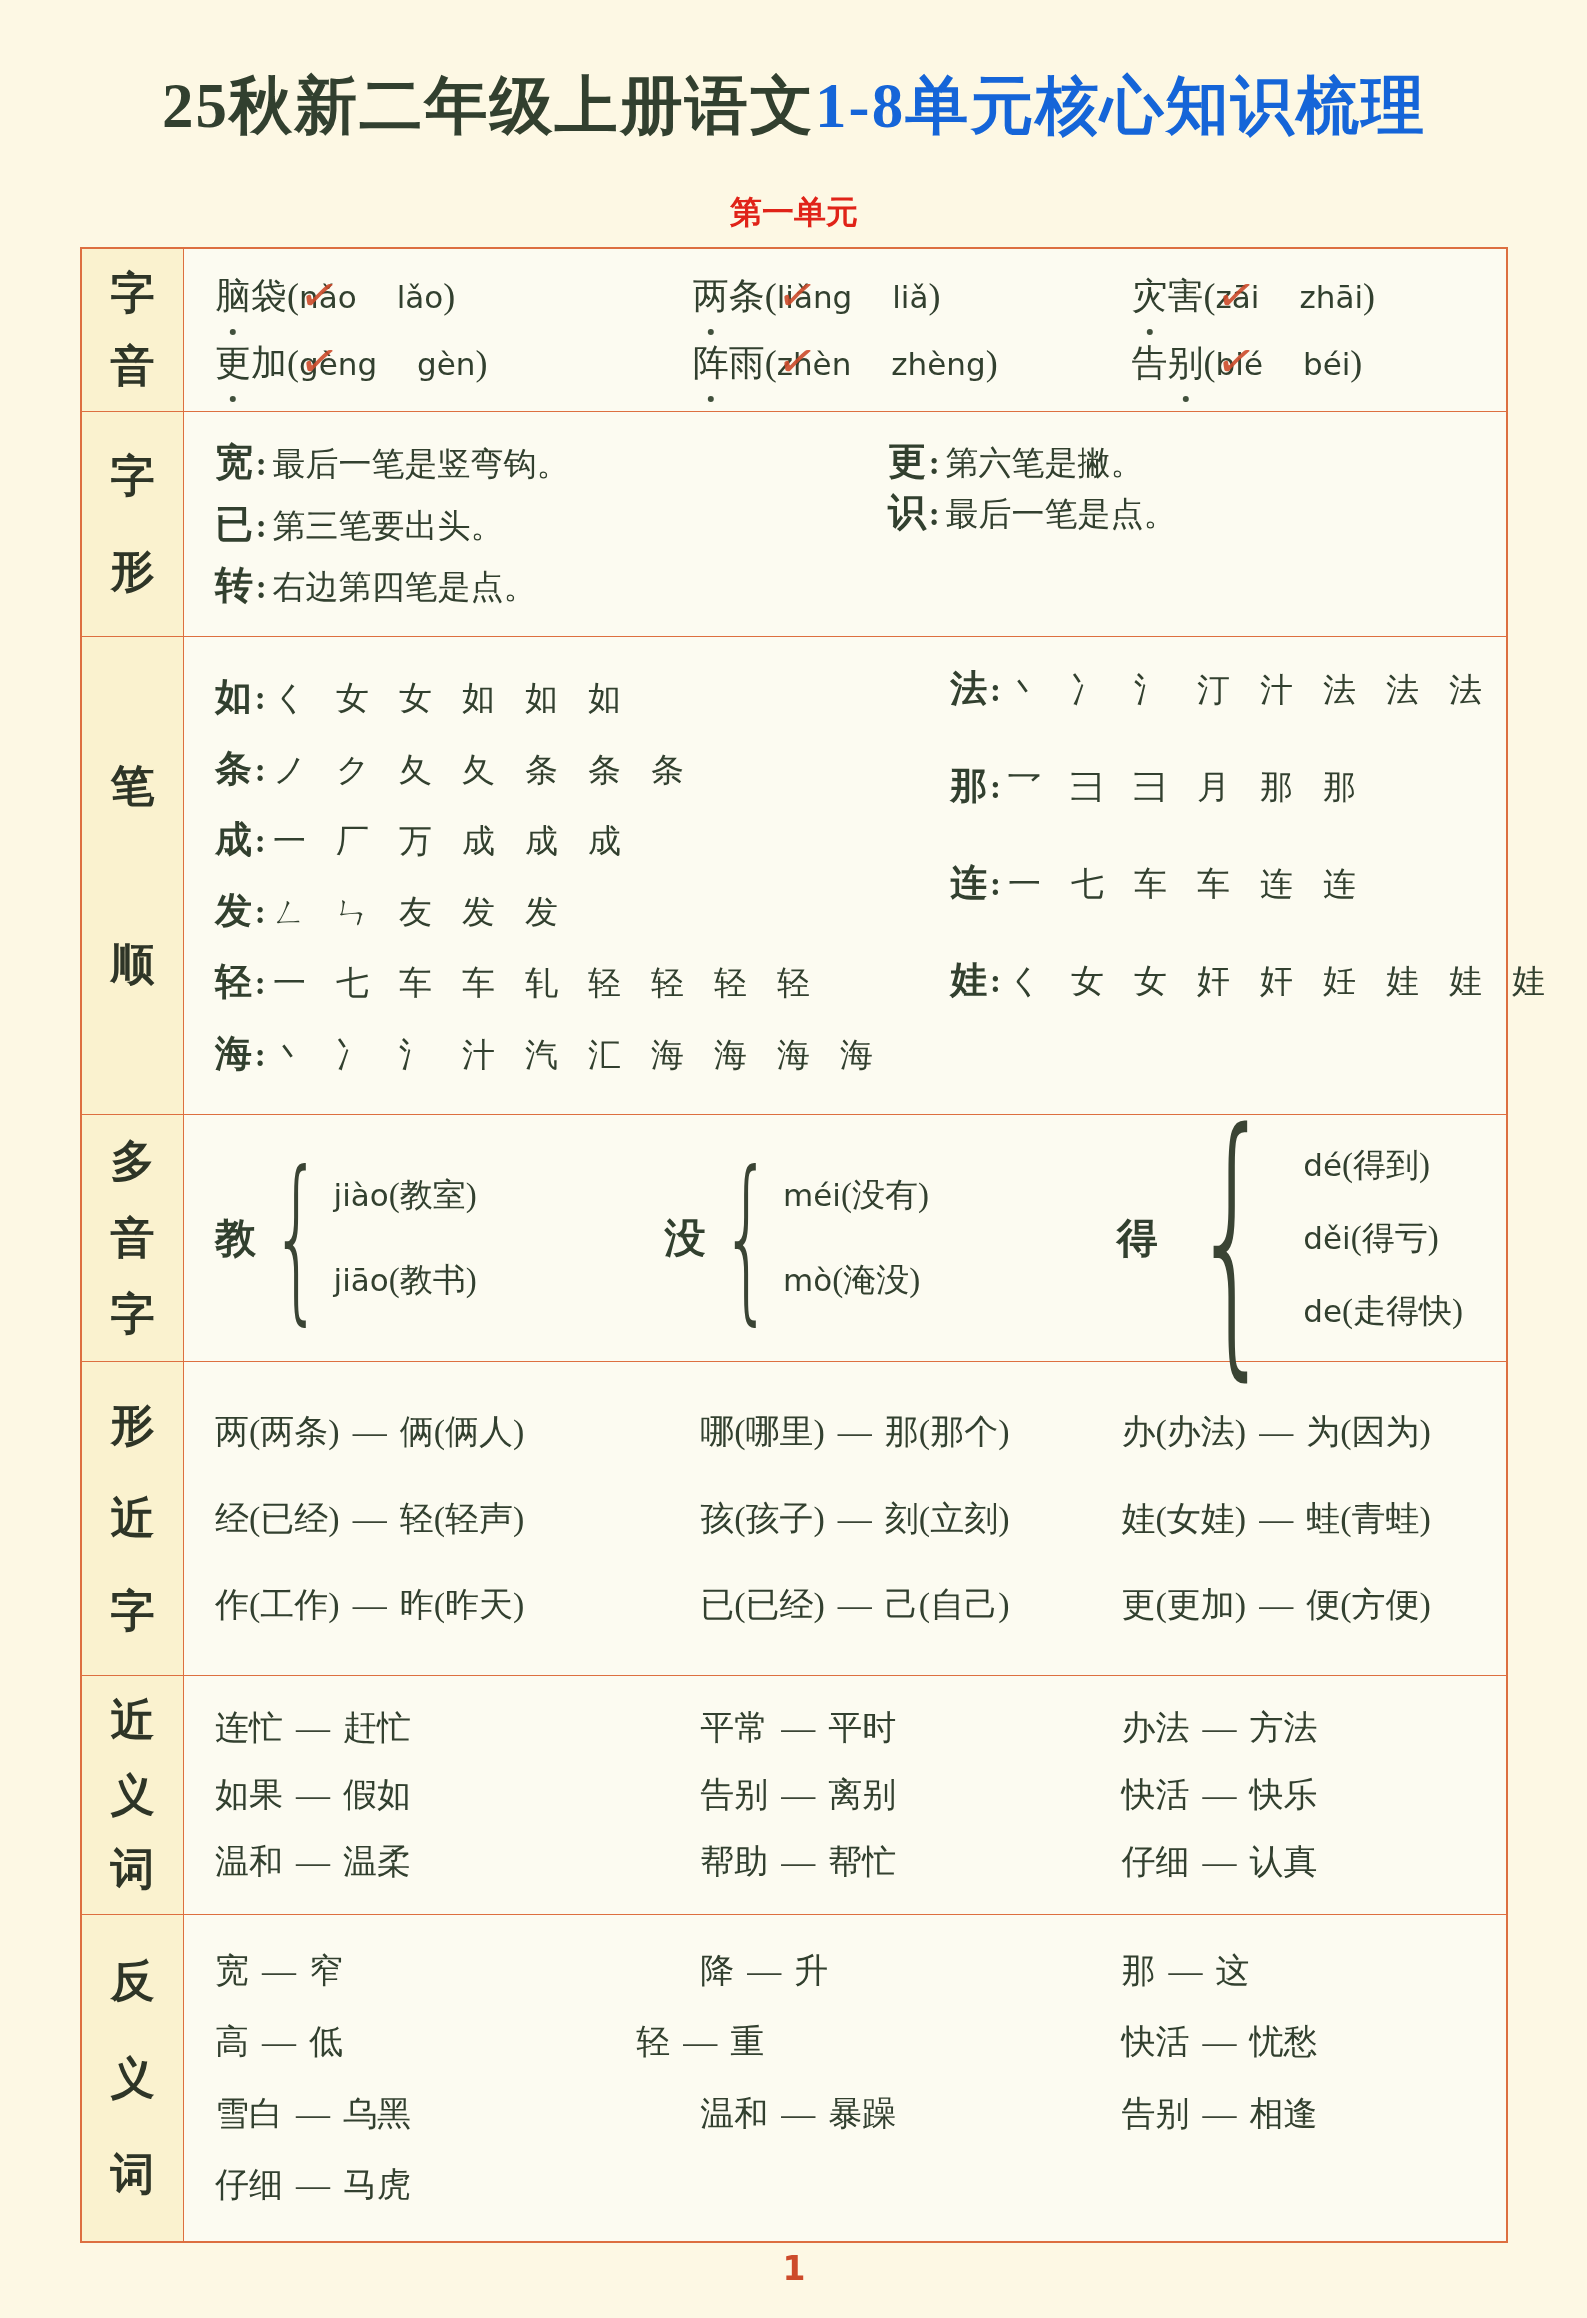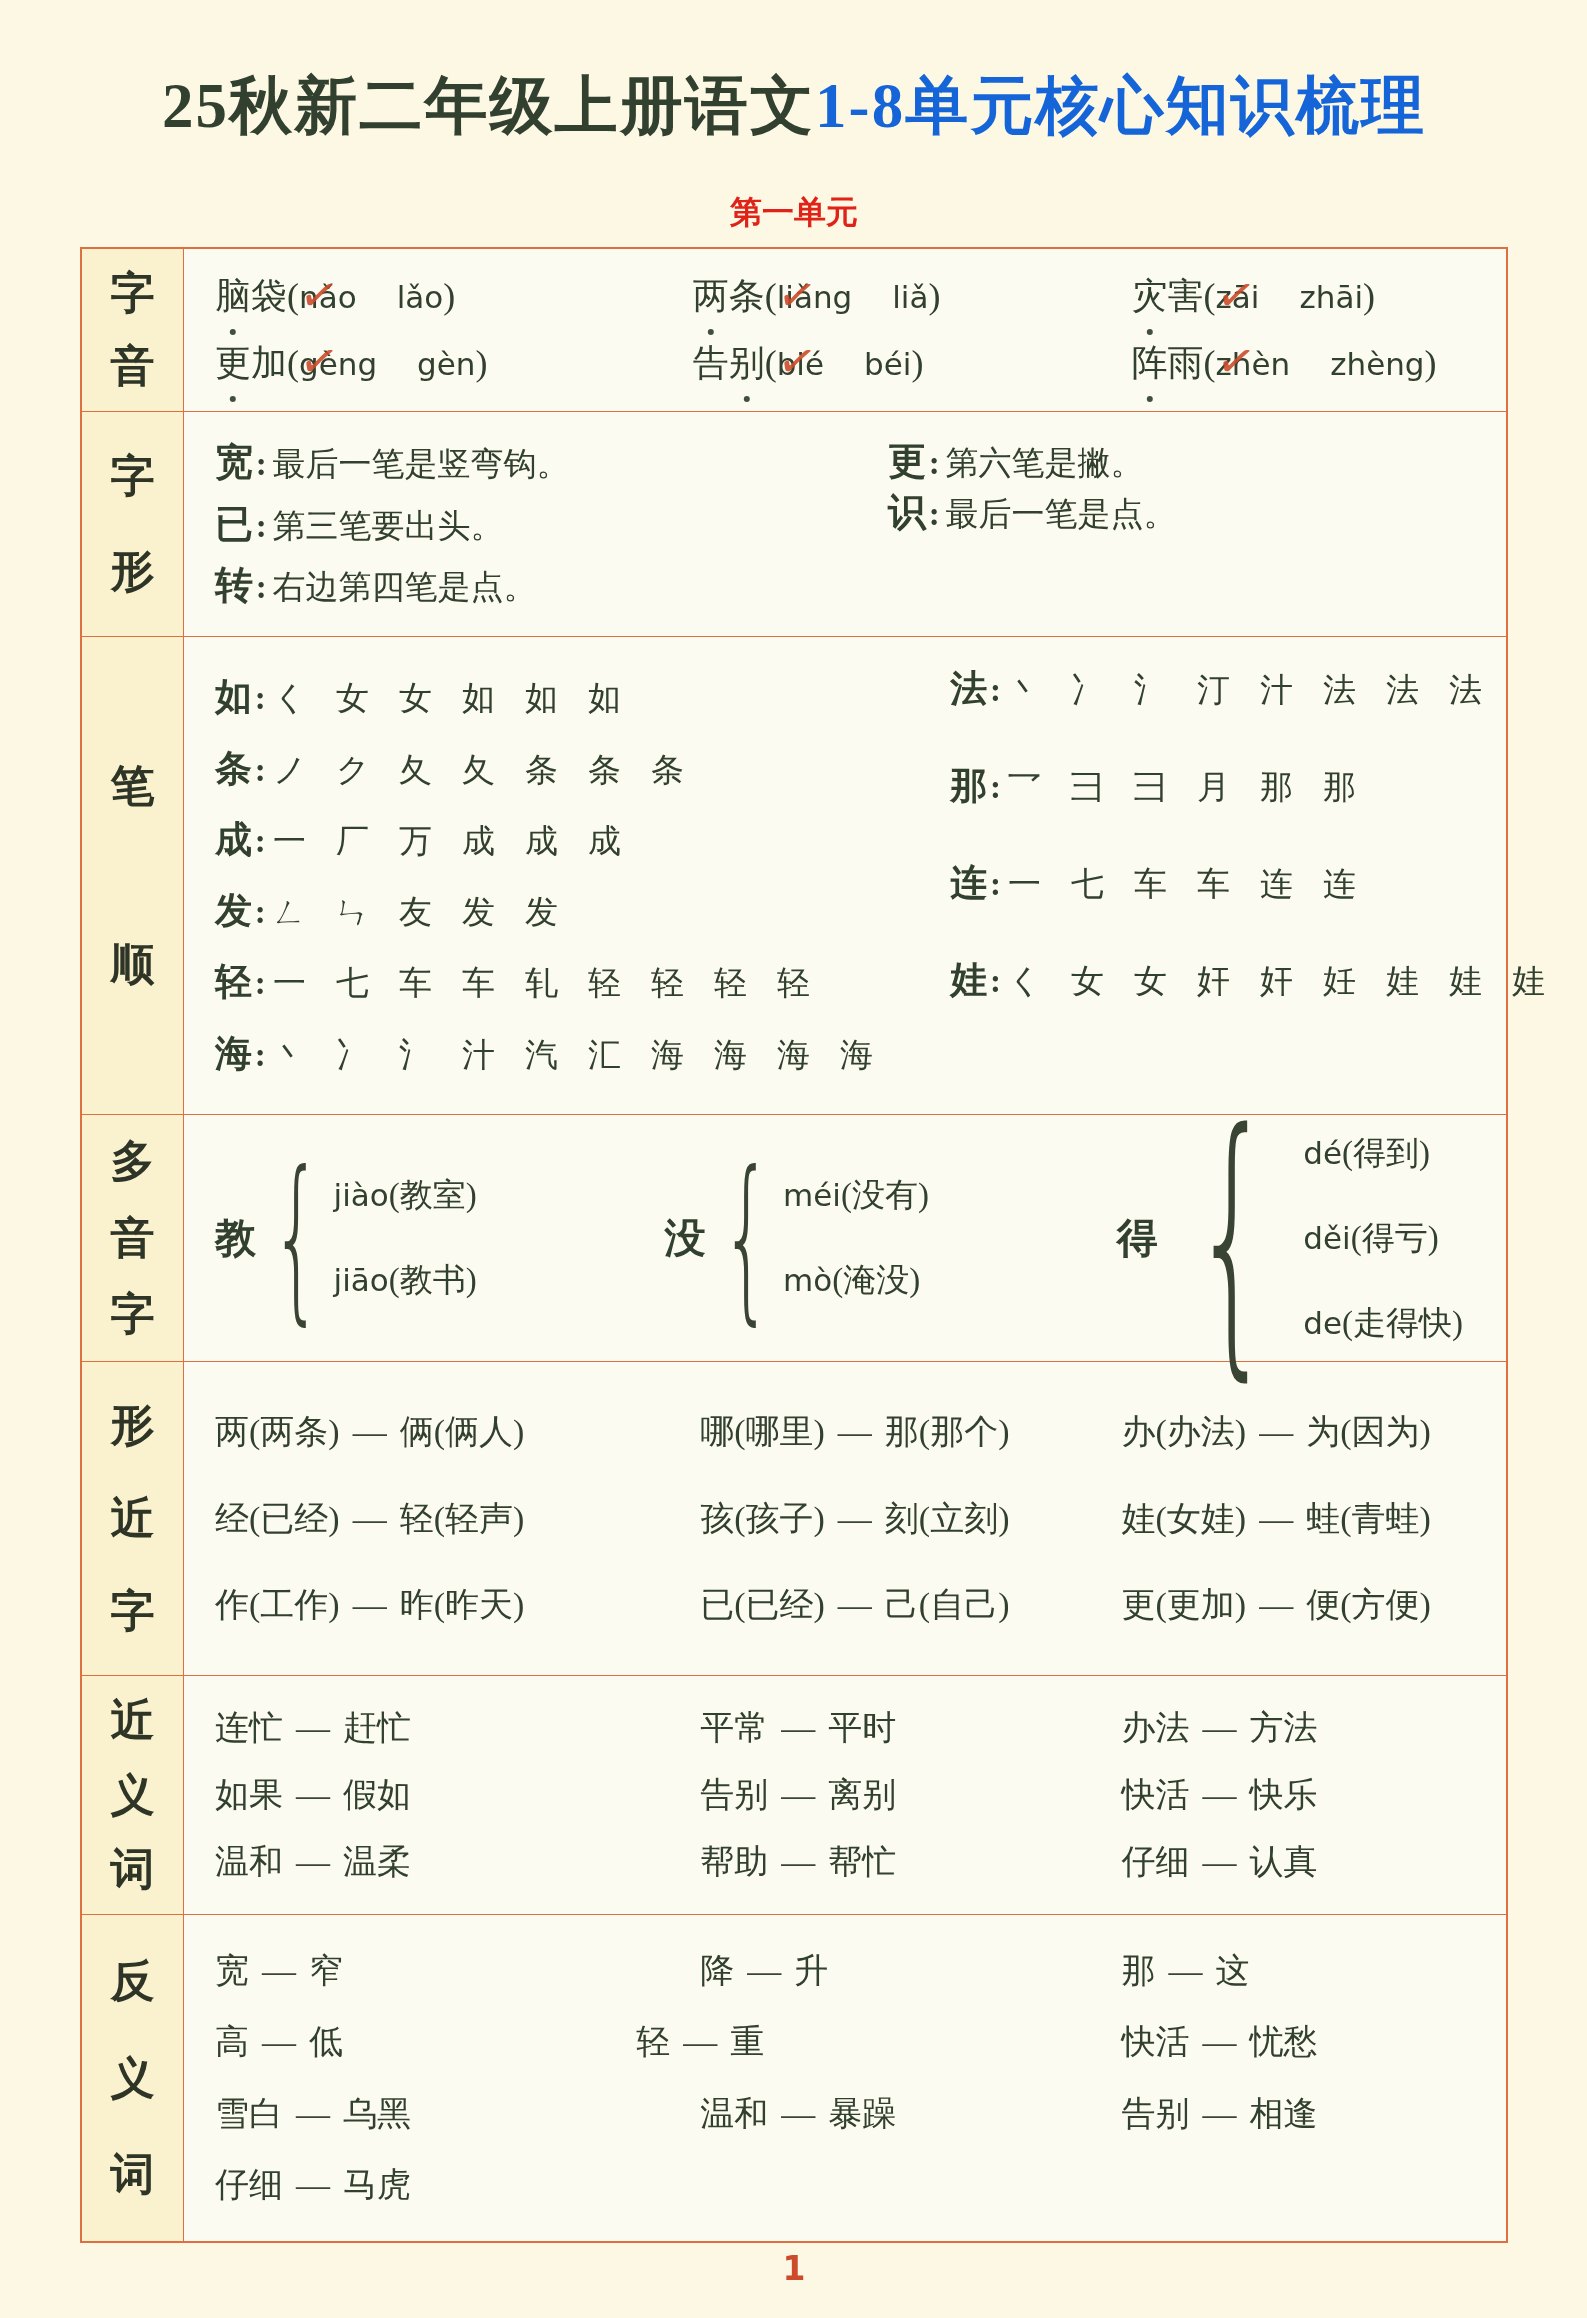--- a/index.html
+++ b/index.html
@@ -95,21 +95,21 @@
   .brace{
     font-family:"DejaVu Sans","Liberation Sans",sans-serif;
     font-weight:100;color:#3a4434;line-height:1;
     transform:scaleX(.45);transform-origin:center;
     margin:0 -20px 0 -15.7px;
   }
   .poly.n2 .brace{font-size:178px;}
   .poly.n3 .brace{font-size:285px;}
   .poly .opts{display:flex;flex-direction:column;}
   .poly.n2 .opts{row-gap:40px;}
-  .poly.n3 .opts{row-gap:40px;}
+  .poly.n3 .opts{row-gap:28px;}
   .poly .opt{font-size:33px;white-space:nowrap;}
   .poly .opt .py{font-size:31px;}
 
   
   .pair-rows{display:flex;flex-direction:column;justify-content:space-evenly;
     height:100%;padding:7.1px 14.2px 7.1px 31px;box-sizing:border-box;}
   .pair-row{display:flex;}
   .pair-cell{font-size:34px;white-space:nowrap;}
   .pair-cell .dash{padding:0 13px;color:#3a4434;}
   .pc0{width:38%;}.pc1{width:33%;}.pc2{width:29%;}
@@ -134,22 +134,22 @@
       <div class="sect sect-ziyin">
         <div class="label-cell">
           <span>字</span>
           <span>音</span>
         </div>
         <div class="content">
           <span class="pyword"><span class="ch dot">脑</span><span class="ch">袋</span>(<span class="py first ck">nǎo</span><span class="py">lǎo</span>)</span>
           <span class="pyword"><span class="ch dot">两</span><span class="ch">条</span>(<span class="py first ck">liǎng</span><span class="py">liǎ</span>)</span>
           <span class="pyword"><span class="ch dot">灾</span><span class="ch">害</span>(<span class="py first ck">zāi</span><span class="py">zhāi</span>)</span>
           <span class="pyword"><span class="ch dot">更</span><span class="ch">加</span>(<span class="py first ck">gèng</span><span class="py">gèn</span>)</span>
+          <span class="pyword"><span class="ch dot">阵</span><span class="ch">雨</span>(<span class="py first ck">zhèn</span><span class="py">zhèng</span>)</span>
           <span class="pyword"><span class="ch">告</span><span class="ch dot">别</span>(<span class="py first ck">bié</span><span class="py">béi</span>)</span>
-          <span class="pyword"><span class="ch dot">阵</span><span class="ch">雨</span>(<span class="py first ck">zhèn</span><span class="py">zhèng</span>)</span>
         </div>
       </div>
       <div class="sect sect-zixing">
         <div class="label-cell">
           <span>字</span>
           <span>形</span>
         </div>
         <div class="content">
           <div class="twocol">
             <div class="col c1">

